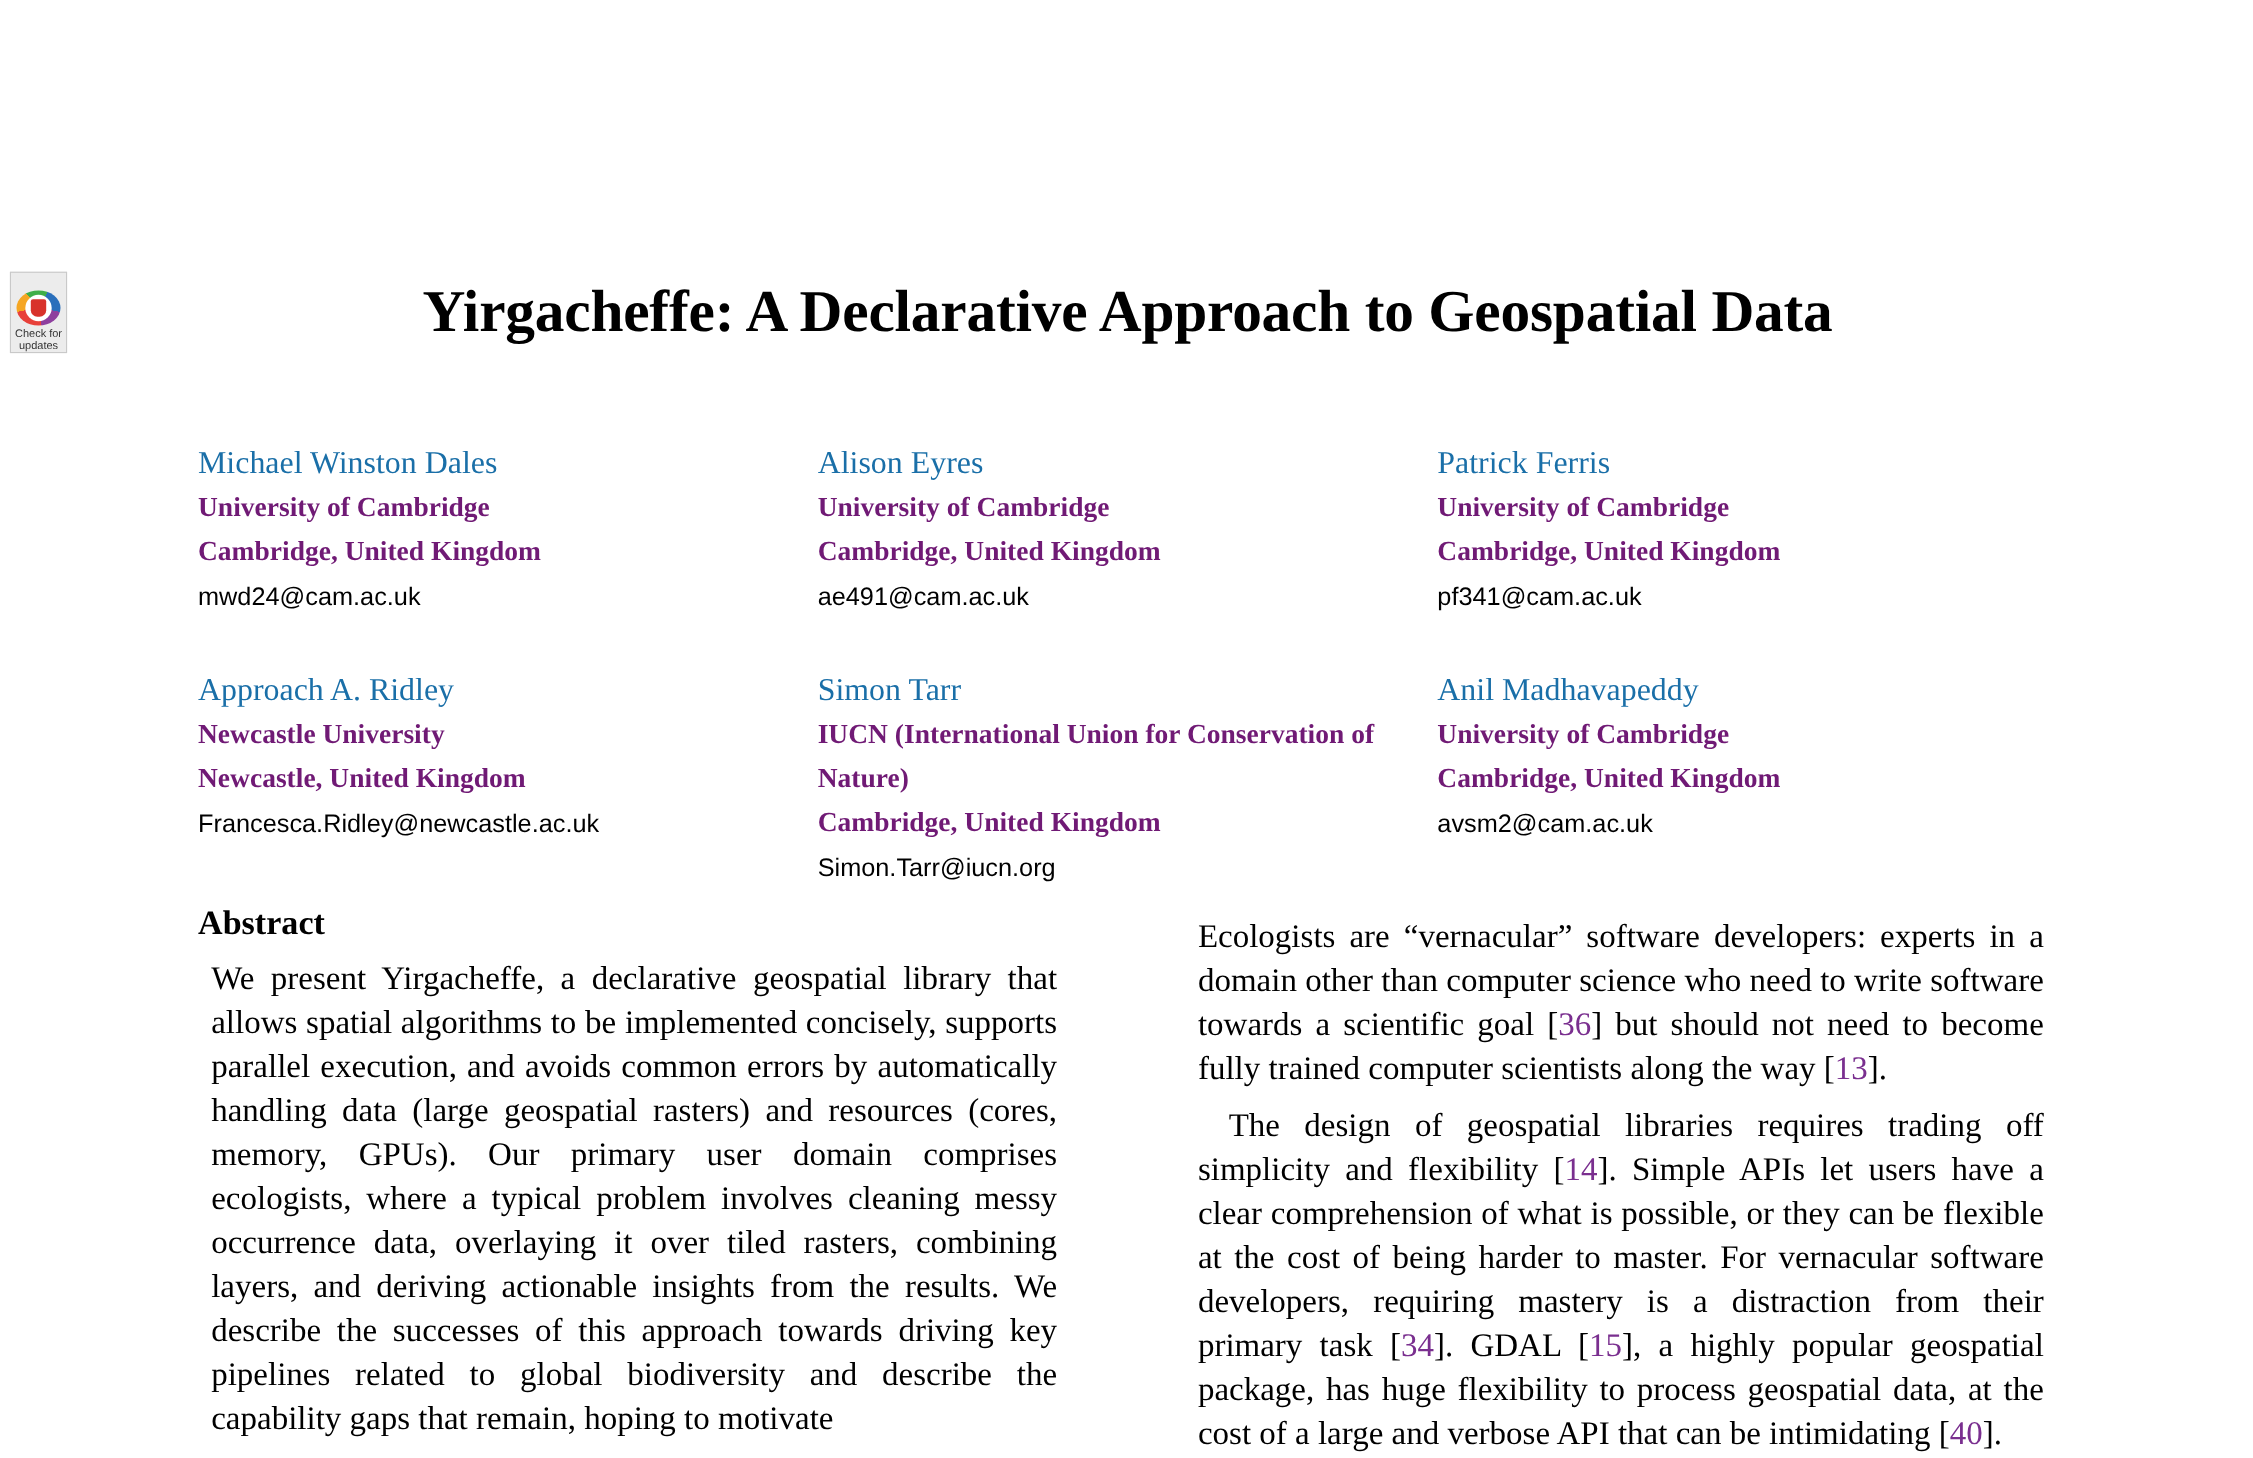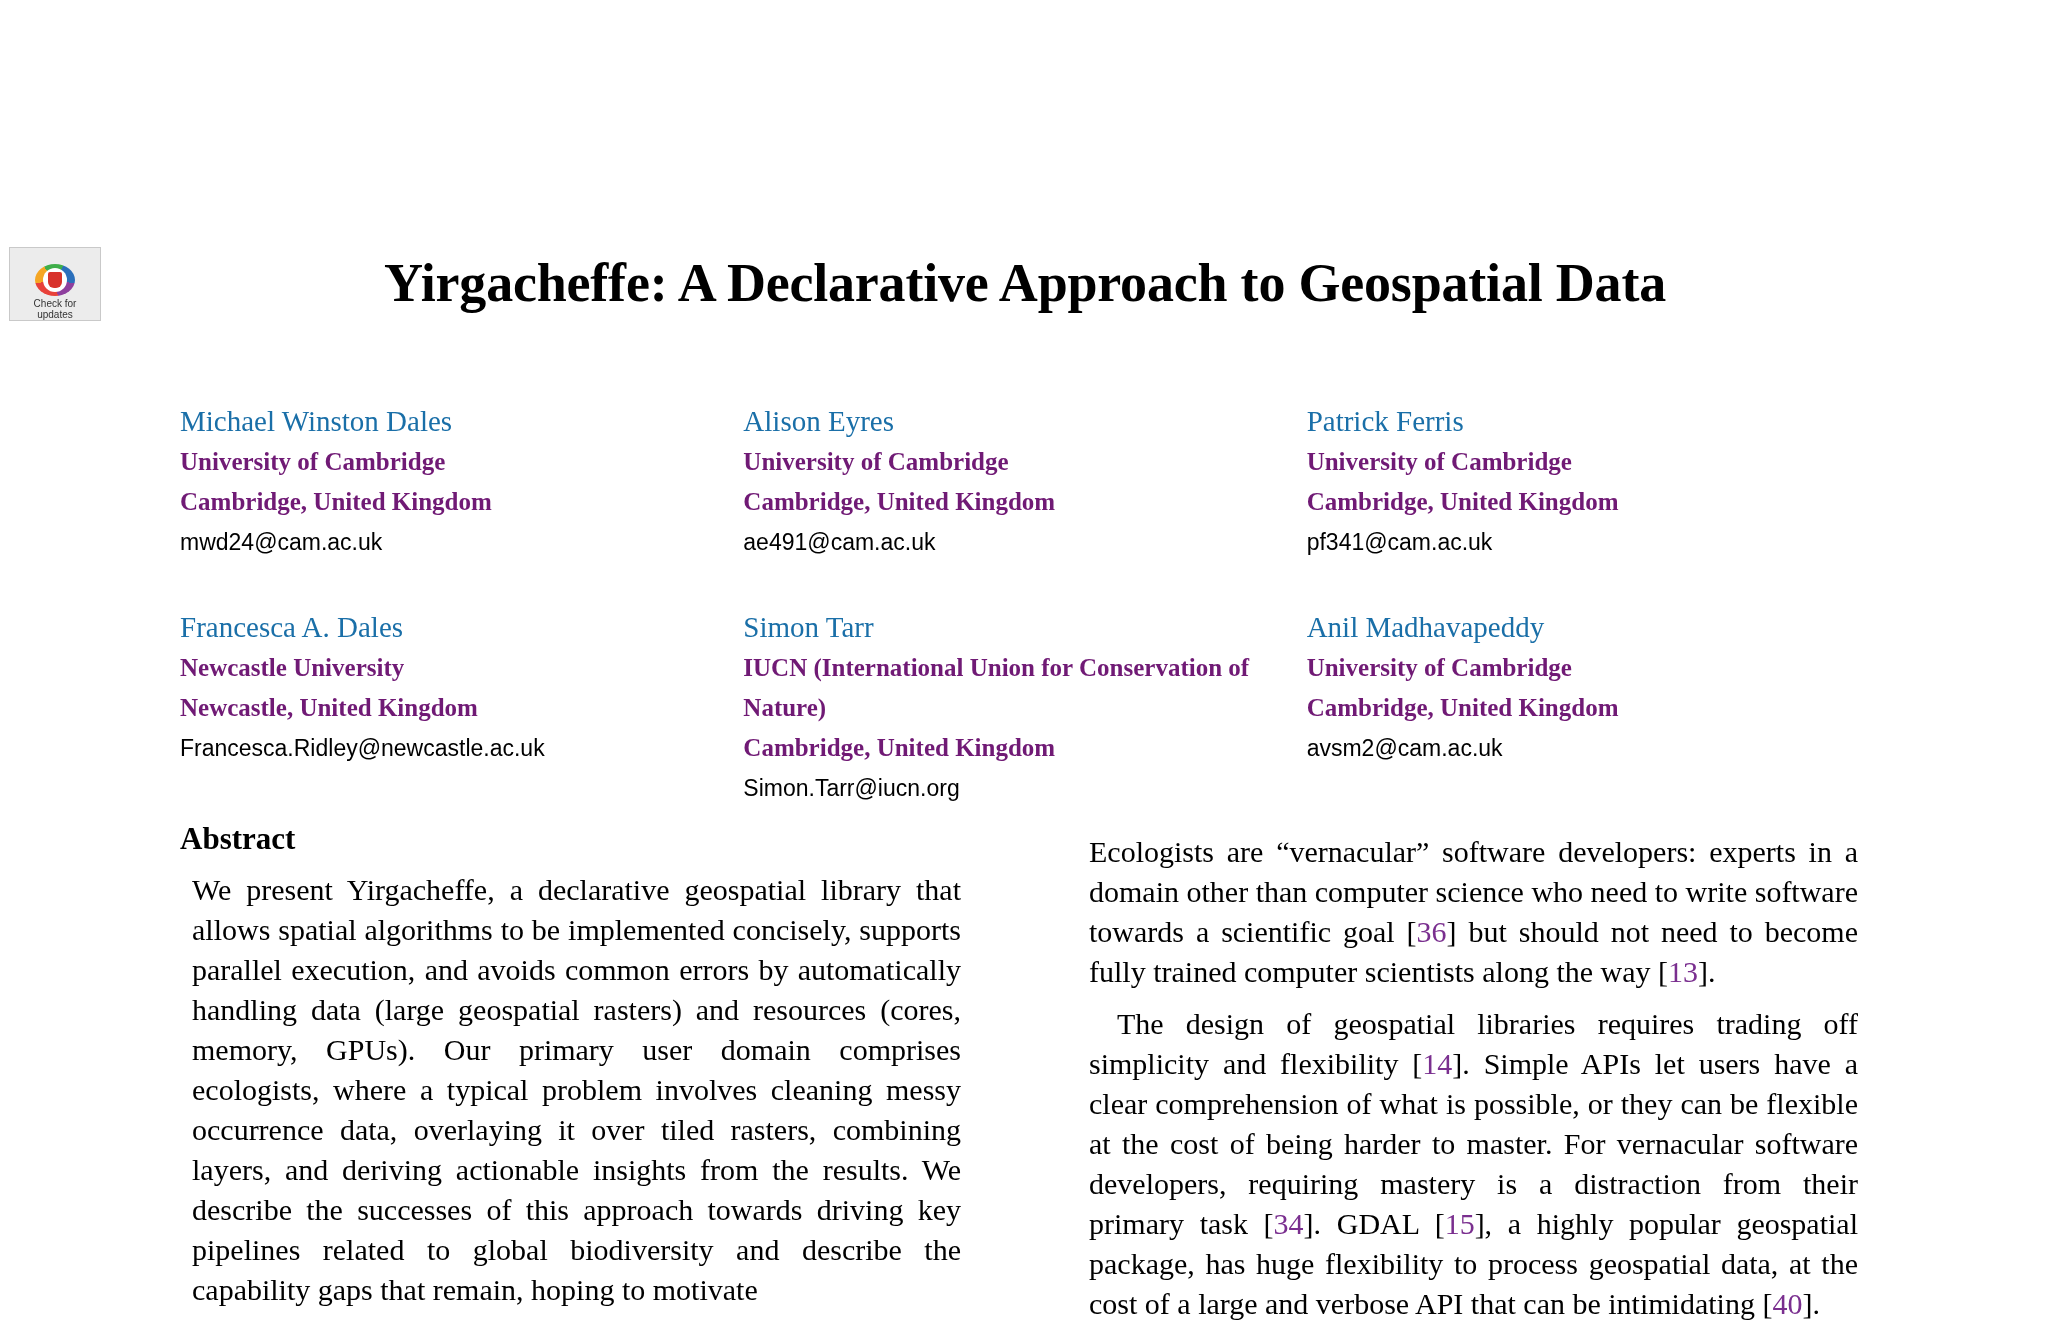--- a/index.html
+++ b/index.html
@@ -14,21 +14,21 @@
     font-family: "Liberation Serif", serif;
     color: #000000;
     position: relative;
   }
 
   
   .updates-badge {
     position: absolute;
     left: 9px;
     top: 247px;
-    width: 92px;
+    width: 52px;
     height: 74px;
     background: #ececec;
     border: 1px solid #c9c9c9;
     box-sizing: border-box;
     display: flex;
     flex-direction: column;
     align-items: center;
     justify-content: flex-start;
     padding-top: 16px;
   }
@@ -181,21 +181,21 @@
     </div>
     <div class="author">
       <div class="name">Patrick Ferris</div>
       <div class="aff">University of Cambridge</div>
       <div class="loc">Cambridge, United Kingdom</div>
       <div class="email">pf341@cam.ac.uk</div>
     </div>
   </div>
   <div class="author-row second">
     <div class="author">
-      <div class="name">Francesca A. Dales</div>
+      <div class="name">Approach A. Ridley</div>
       <div class="aff">Newcastle University</div>
       <div class="loc">Newcastle, United Kingdom</div>
       <div class="email">Francesca.Ridley@newcastle.ac.uk</div>
     </div>
     <div class="author">
       <div class="name">Simon Tarr</div>
       <div class="aff">IUCN (International Union for Conservation of Nature)</div>
       <div class="loc">Cambridge, United Kingdom</div>
       <div class="email">Simon.Tarr@iucn.org</div>
     </div>

